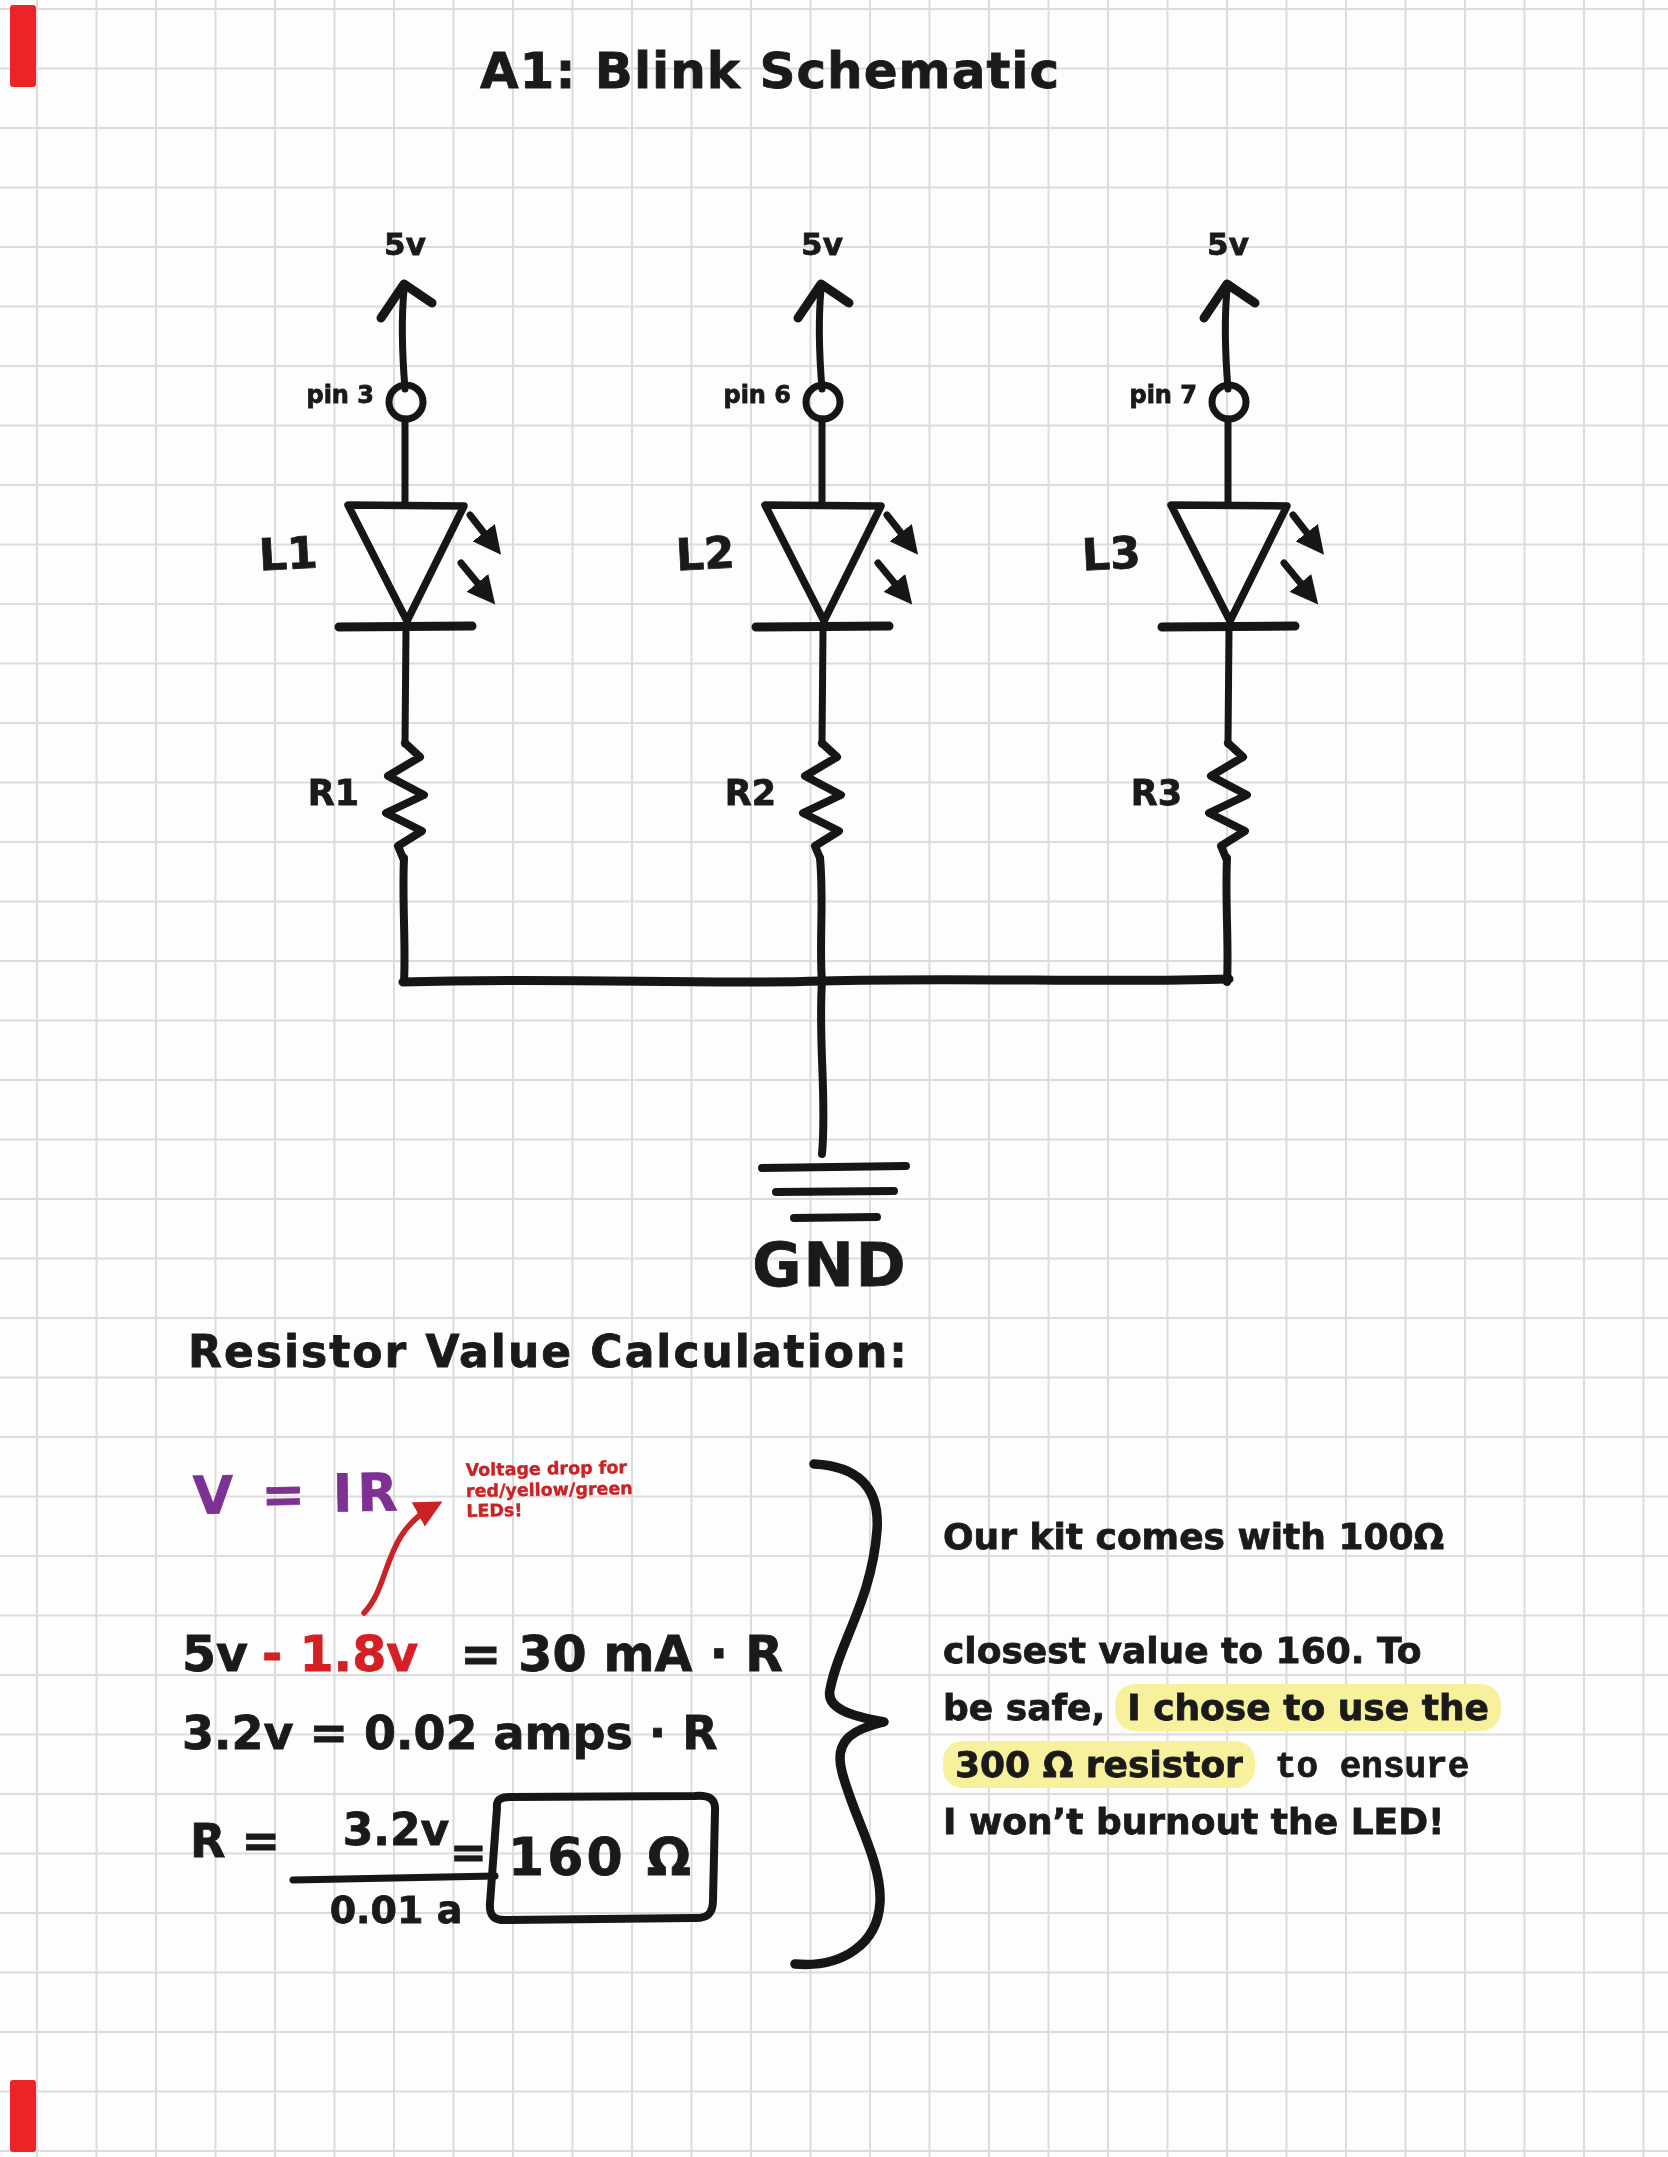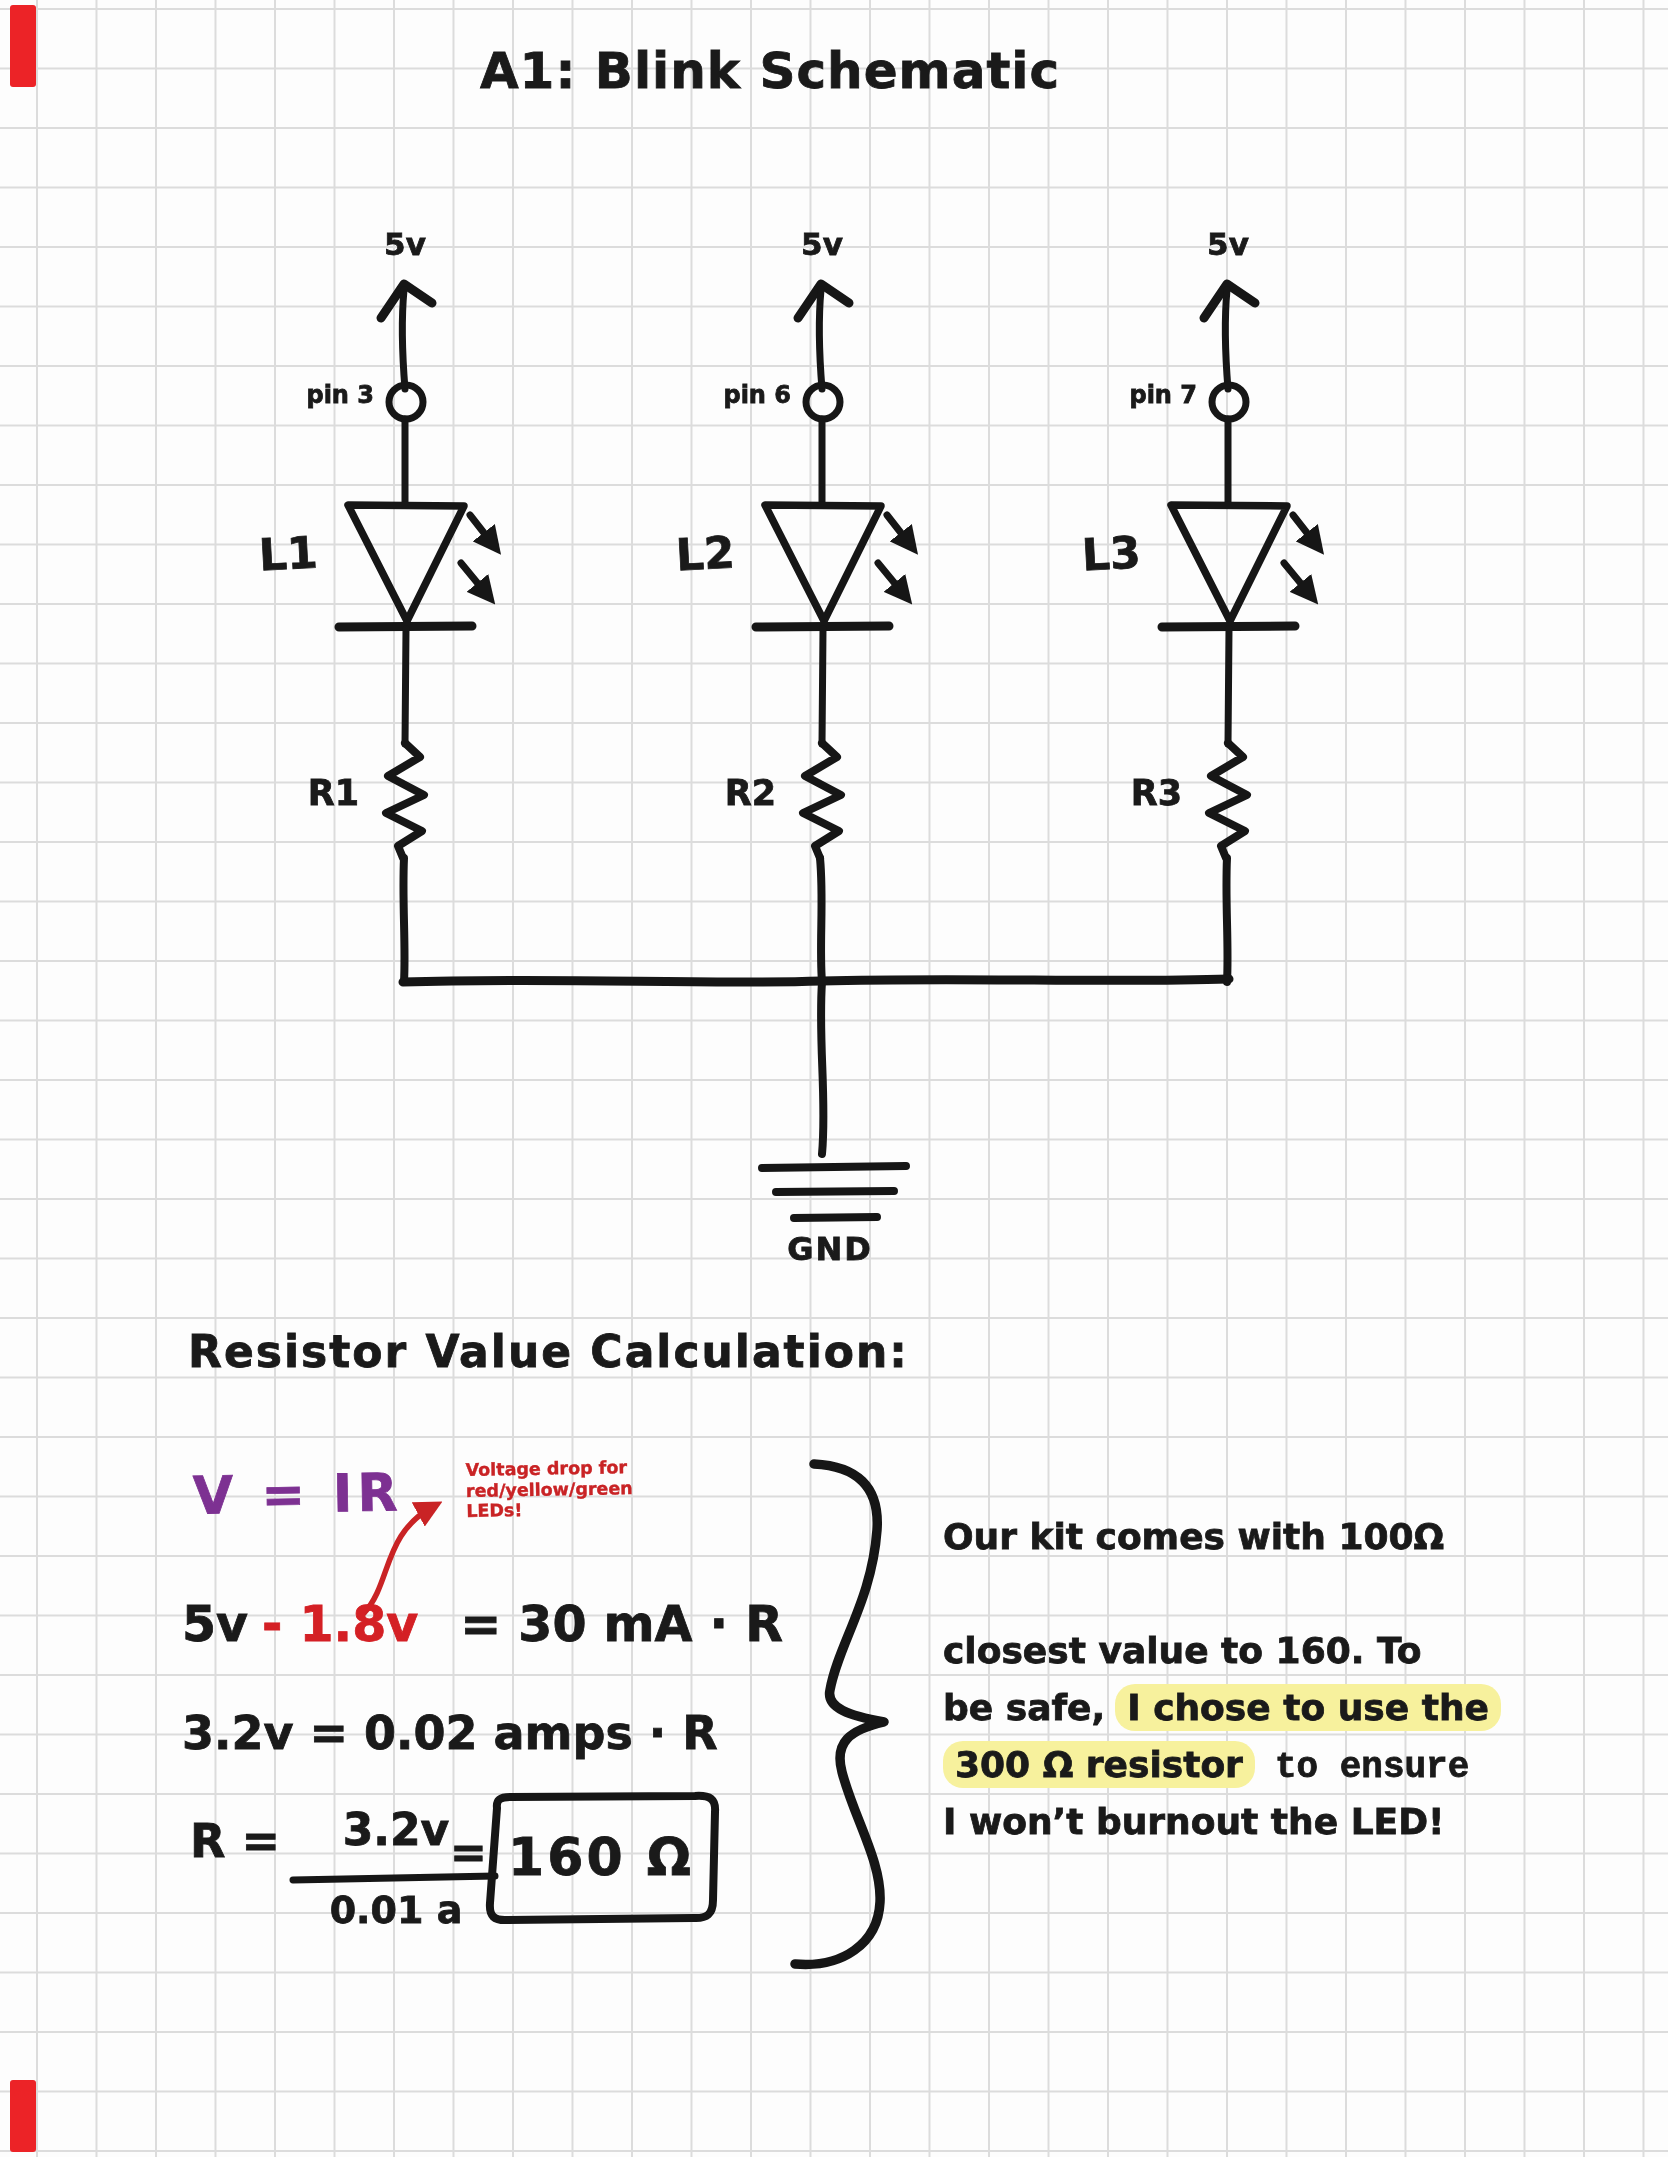--- a/index.html
+++ b/index.html
@@ -18,26 +18,26 @@
   .hand{font-weight:700; -webkit-text-stroke:0.8px currentColor; white-space:nowrap;}
   .hand-sm{font-weight:700; -webkit-text-stroke:0.4px currentColor;}
   svg.draw{position:absolute; left:0; top:0; width:1668px; height:2157px;}
   .stroke{stroke:#161616; fill:none; stroke-linecap:round; stroke-linejoin:round;}
   .title{left:470px; top:42px; width:600px; text-align:center; font-size:50px; letter-spacing:1px;}
   .col{top:0; width:500px; height:1000px;}
   .supply{left:0; top:226px; width:500px; text-align:center; font-size:31px;}
   .pinlab{left:0; top:381px; width:219px; text-align:right; font-size:24px;}
   .ledlab{left:104px; top:528px; font-size:44px; transform:rotate(-3deg);}
   .reslab{left:0; top:773px; width:204px; text-align:right; font-size:35px;}
-  .gnd{left:740px; top:1230px; width:180px; text-align:center; font-size:32px; letter-spacing:2px;}
+  .gnd{left:740px; top:1230px; width:180px; text-align:center; font-size:60px; letter-spacing:2px;}
   .heading{left:188px; top:1326px; font-size:44px; letter-spacing:2px;}
   .ohms{left:193px; top:1464px; font-size:52px; letter-spacing:5px; color:#7d3192; transform:rotate(-1deg);}
   .annot{left:466px; top:1458px; width:230px; font-size:17.5px; line-height:1.18; color:#c92325; transform:rotate(-1deg);}
   .eq1{left:182px; top:1596px; font-size:49px; display:flex; align-items:baseline;}
-  .eq1 .red{color:#d42025; margin-left:14px;}
+  .eq1 .red{color:#d42025; margin-left:14px;margin-top:30px;}
   .eq1 .b2{margin-left:42px;}
   .eq2{left:182px; top:1706px; font-size:46px;}
   .eq3lhs{left:190px; top:1814px; font-size:46px;}
   .num{left:298px; top:1804px; width:196px; text-align:center; font-size:44px;}
   .den{left:298px; top:1888px; width:196px; text-align:center; font-size:38px;}
   .eq3eq{left:450px; top:1826px; font-size:44px;}
   .resultbox{left:489px; top:1798px; width:224px; height:118px; display:flex; align-items:center; justify-content:center; font-size:52px; letter-spacing:3px;}
   .note{left:943px; font-size:36px; white-space:nowrap;}
   .hl{background:#f7f19d; border-radius:20px; padding:3px 12px;}
   .n4hl{margin-left:10px;}

